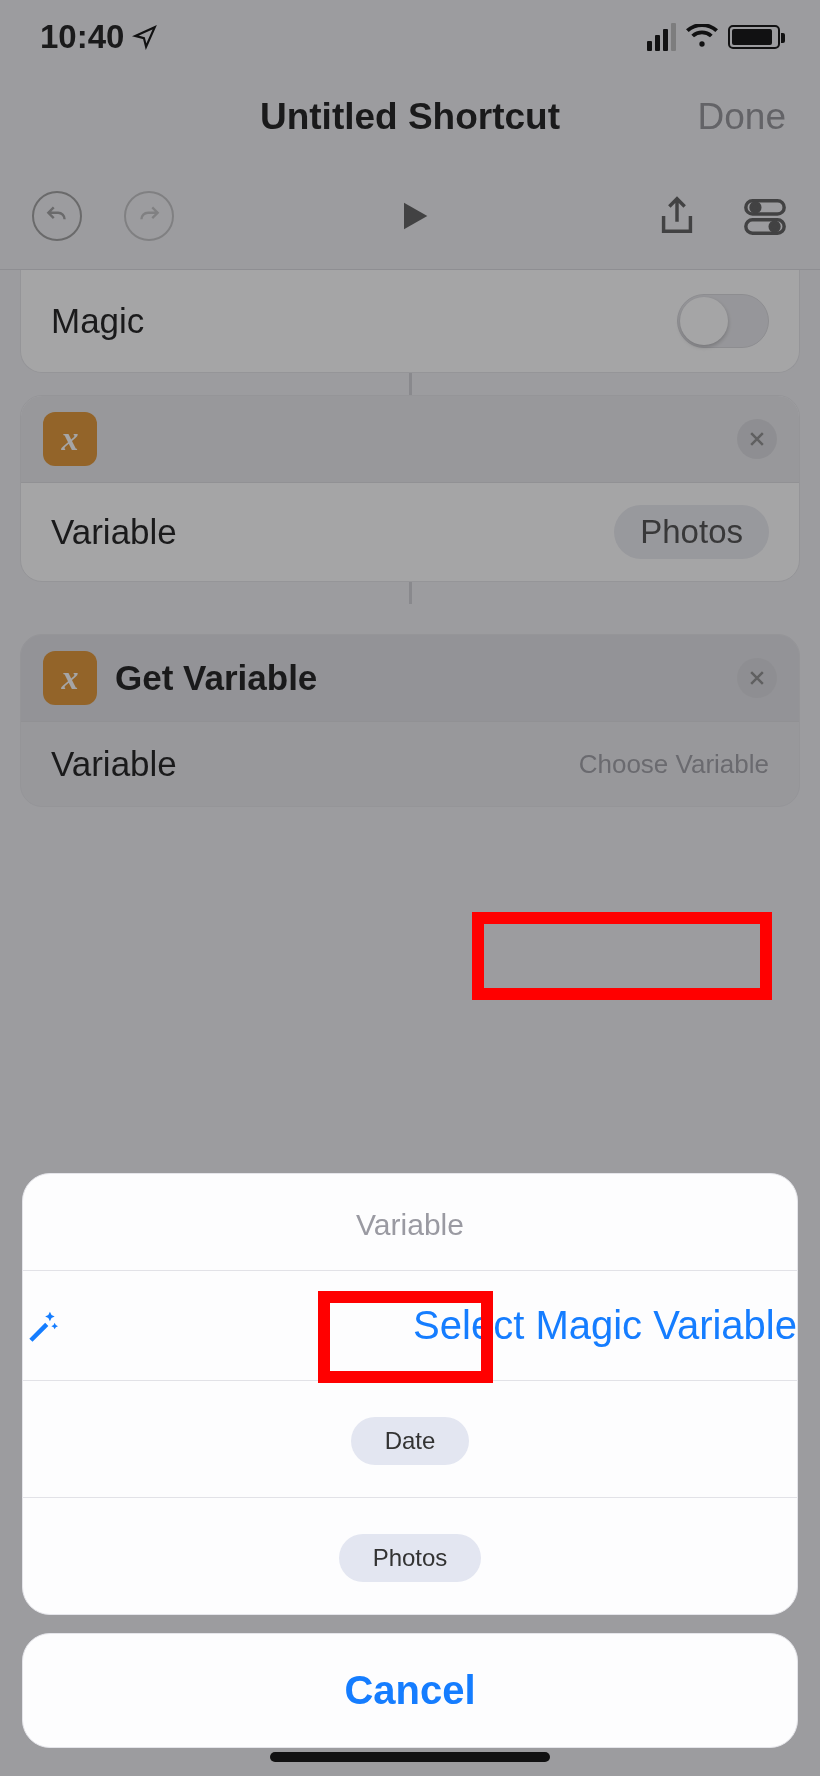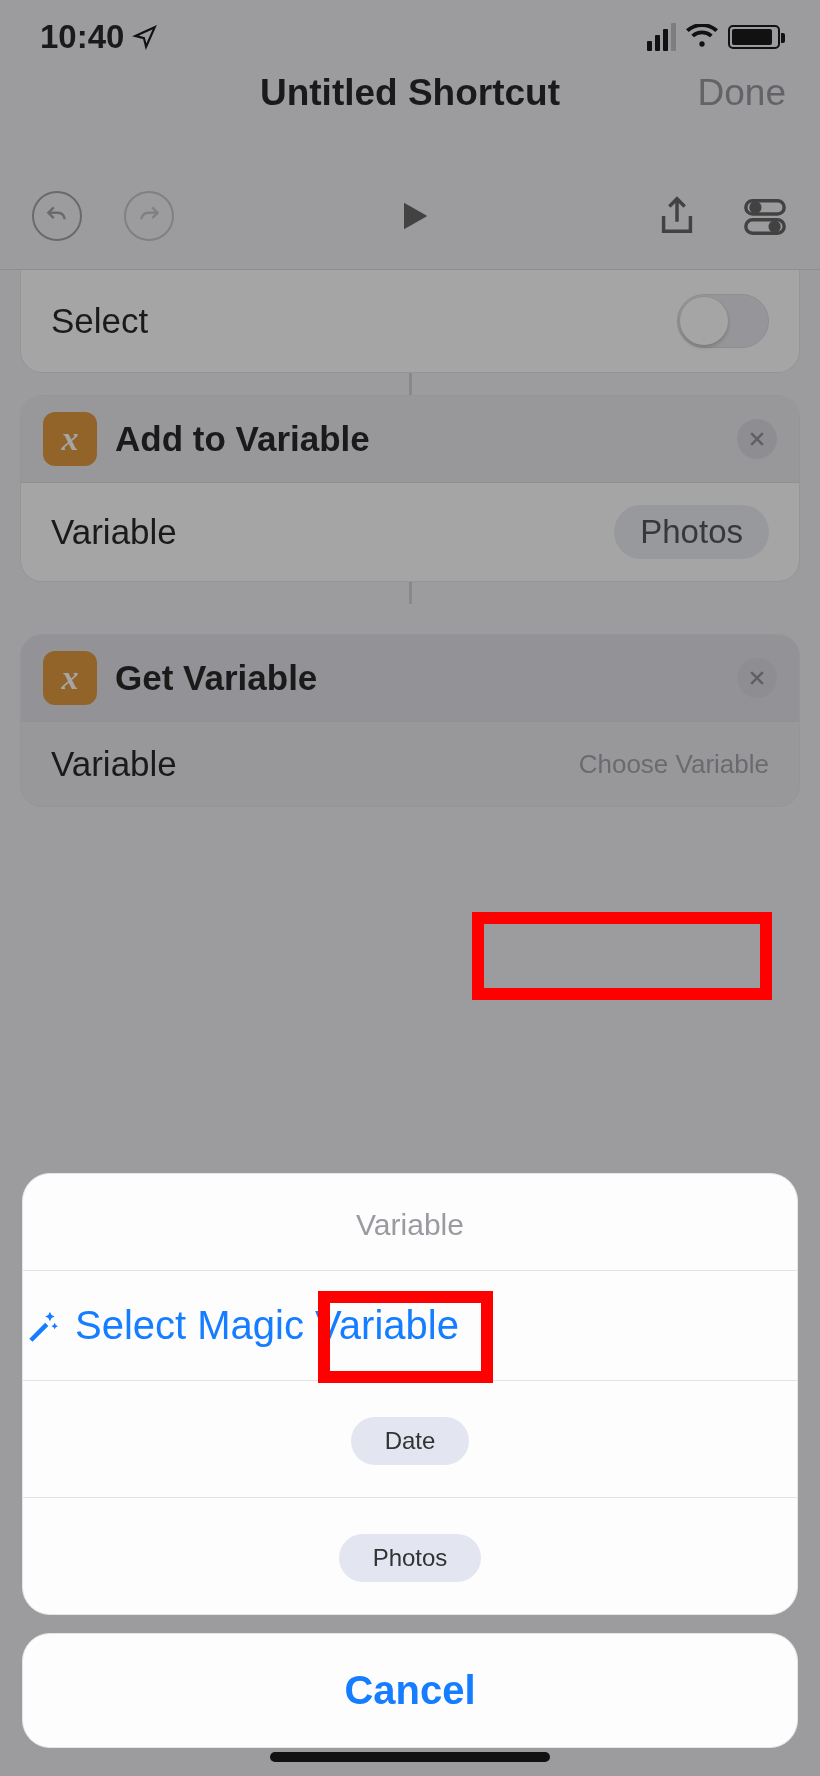--- a/index.html
+++ b/index.html
@@ -35,21 +35,21 @@
   .signal-bars span:nth-child(3){height:22px;}
   .signal-bars span:nth-child(4){height:28px; background:#bbb;}
   .wifi-icon svg { width: 32px; height: 24px; }
   .battery-icon { width: 52px; height: 24px; border: 2.5px solid #000; border-radius:5px; position:relative; }
   .battery-icon::after { content:""; position:absolute; right:-7px; top:6px; width:4px; height:10px; background:#000; border-radius:0 2px 2px 0;}
   .battery-fill { position:absolute; left:2px; top:2px; bottom:2px; width:40px; background:#000; border-radius:2px; }
 
   
   .nav-header {
     height: 90px;
-    display:flex; justify-content:center;
+    display:flex; align-items:center; justify-content:center;
     position:relative;
     padding: 0 30px;
   }
   .nav-title { font-size: 37px; font-weight: 700; }
   .nav-done { position:absolute; right: 34px; font-size: 37px; color:#8e8e93; font-weight:400; }
 
   
   .toolbar-row {
     height: 108px;
     display:flex; align-items:center; justify-content:space-between;
@@ -179,21 +179,21 @@
     border-bottom:1px solid #e2e2e7;
   }
   .sheet-option {
     text-align:center; padding:32px 0;
     border-bottom:1px solid #e2e2e7;
     font-size:40px;
   }
   .sheet-option:last-child { border-bottom:none; }
   .sheet-option.magic {
     color:#157dff; font-weight:400;
-    display:flex; align-items:center; justify-content:flex-start; gap:14px;
+    display:flex; align-items:center; justify-content:space-between; gap:14px;
   }
   .sheet-option.magic svg { width:38px; height:38px; }
   .sheet-option .opt-pill {
     display:inline-block; background:#e3e6f1; border-radius:34px;
     padding:10px 34px; font-size:24px; color:#333;
   }
   .sheet-cancel {
     background:#fdfdfe; border-radius:28px;
     text-align:center; padding:34px 0; font-size:40px; color:#157dff; font-weight:600;
     border:1px solid #e5e5ea;
@@ -268,33 +268,32 @@
             <circle cx="17" cy="17.5" r="2.3" fill="currentColor"></circle>
           </svg>
       </div>
     </div>
   </div>
 
   <div class="cards-scroll">
 
     <div class="card limit-card">
       <div class="card-row">
-        <span class="label">Select</span>
+        <span class="label">Magic</span>
         <span class="toggle">
             <span class="toggle-knob"></span>
           </span>
       </div>
     </div>
 
     <div class="connector"></div>
 
     <div class="card">
       <div class="card-header">
         <div class="x-icon">x</div>
-        <div class="card-title">Add to Variable</div>
         <div class="card-delete">
           <svg viewBox="0 0 24 24" stroke="#888" stroke-width="3">
               <path d="M5 5l14 14M19 5L5 19"></path>
             </svg>
         </div>
       </div>
       <div class="card-row">
         <span class="label">Variable</span>
         <span class="pill">Photos</span>
       </div>

